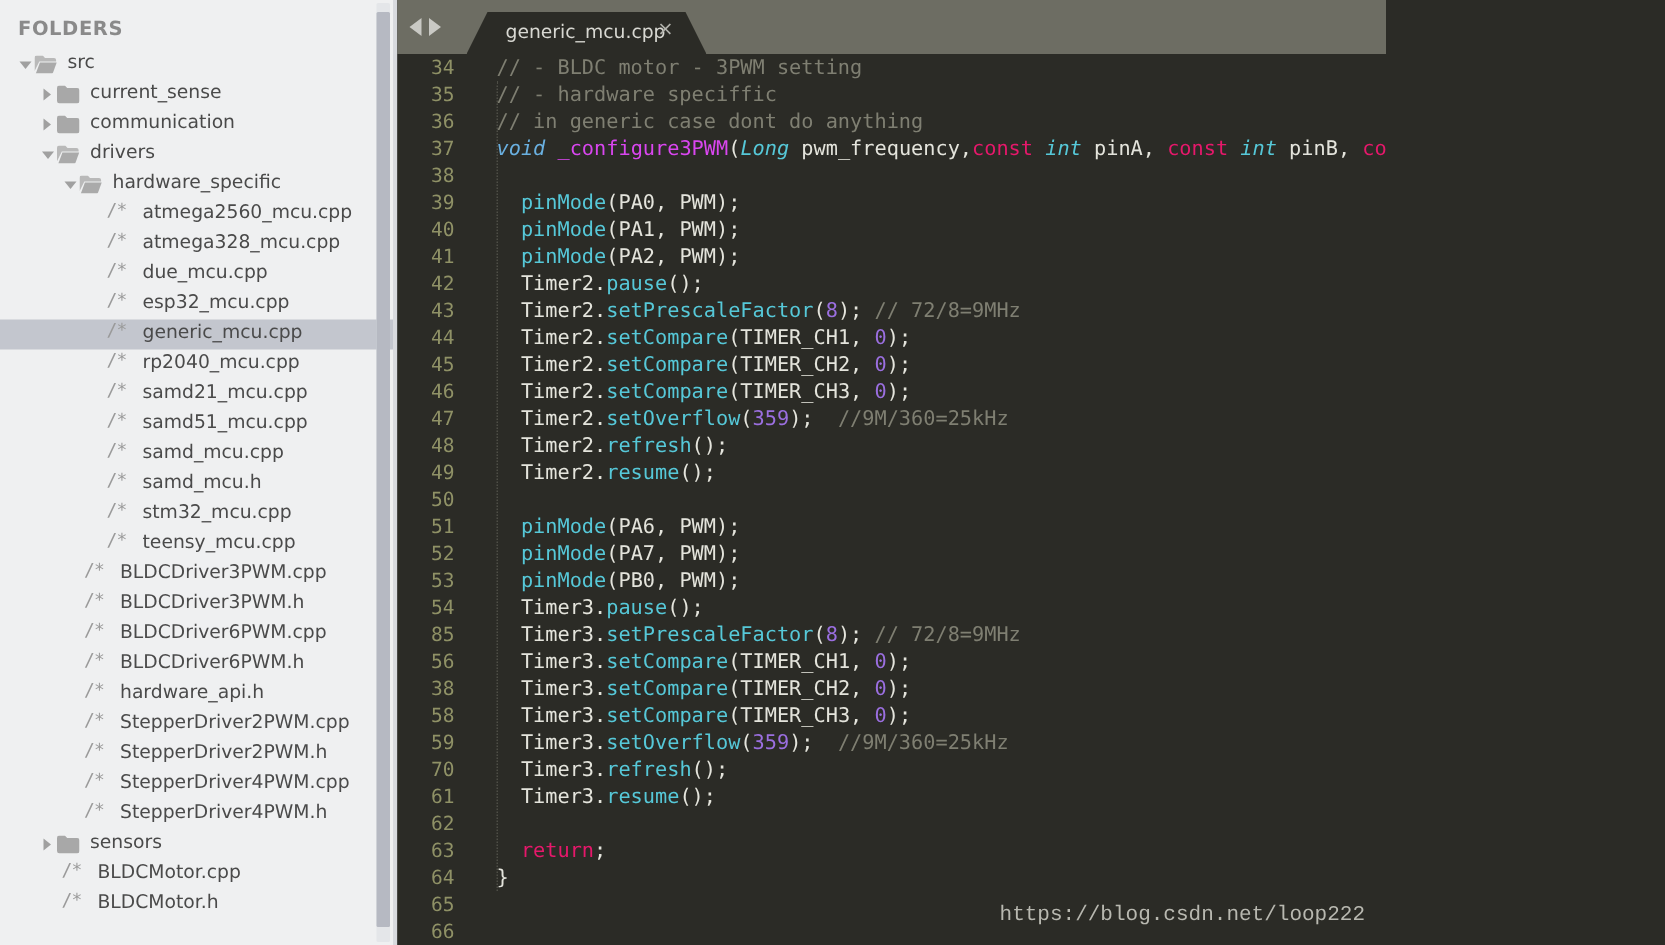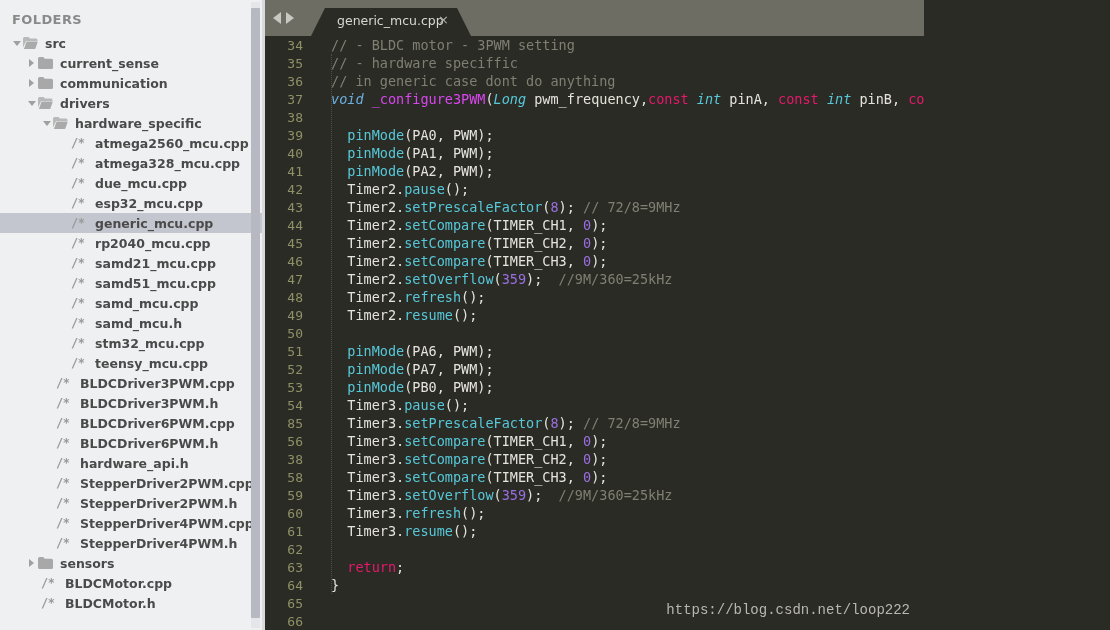--- a/index.html
+++ b/index.html
@@ -20,27 +20,26 @@
     flex: 0 0 265px;
   }
   #sidebar-title {
     font-size: 13px; font-weight: bold; letter-spacing: .4px;
     color: #8a8a8a;
     padding: 12px 0 6px 12px;
     font-family: "DejaVu Sans", sans-serif;
   }
   .tree-row {
     height: 20px;
-    display: flex; align-items: center;
+    display: flex; 
     font-size: 12.5px;
     color: #4a4a4a;
     white-space: nowrap;
     font-family: "DejaVu Sans", sans-serif;
     cursor: default;
-    font-weight: bold;
   }
   .tree-row.selected { background: #c3c6ce; }
   .arrow {
     width: 13px; flex: 0 0 13px;
     display: flex; align-items: center; justify-content: center;
   }
   .arrow .tri-r {
     width: 0; height: 0;
     border-left: 5px solid #a0a0a0;
     border-top: 4px solid transparent;
@@ -403,21 +402,21 @@
           <div class="cl"><span class="gutter">50</span><span class="ctext"></span></div>
           <div class="cl"><span class="gutter">51</span><span class="ctext"><span class="c-pl">  </span><span class="c-meth">pinMode</span><span class="c-pl">(PA6, PWM);</span></span></div>
           <div class="cl"><span class="gutter">52</span><span class="ctext"><span class="c-pl">  </span><span class="c-meth">pinMode</span><span class="c-pl">(PA7, PWM);</span></span></div>
           <div class="cl"><span class="gutter">53</span><span class="ctext"><span class="c-pl">  </span><span class="c-meth">pinMode</span><span class="c-pl">(PB0, PWM);</span></span></div>
           <div class="cl"><span class="gutter">54</span><span class="ctext"><span class="c-pl">  Timer3.</span><span class="c-meth">pause</span><span class="c-pl">();</span></span></div>
           <div class="cl"><span class="gutter">85</span><span class="ctext"><span class="c-pl">  Timer3.</span><span class="c-meth">setPrescaleFactor</span><span class="c-pl">(</span><span class="c-num">8</span><span class="c-pl">); </span><span class="c-com">// 72/8=9MHz</span></span></div>
           <div class="cl"><span class="gutter">56</span><span class="ctext"><span class="c-pl">  Timer3.</span><span class="c-meth">setCompare</span><span class="c-pl">(TIMER_CH1, </span><span class="c-num">0</span><span class="c-pl">);</span></span></div>
           <div class="cl"><span class="gutter">38</span><span class="ctext"><span class="c-pl">  Timer3.</span><span class="c-meth">setCompare</span><span class="c-pl">(TIMER_CH2, </span><span class="c-num">0</span><span class="c-pl">);</span></span></div>
           <div class="cl"><span class="gutter">58</span><span class="ctext"><span class="c-pl">  Timer3.</span><span class="c-meth">setCompare</span><span class="c-pl">(TIMER_CH3, </span><span class="c-num">0</span><span class="c-pl">);</span></span></div>
           <div class="cl"><span class="gutter">59</span><span class="ctext"><span class="c-pl">  Timer3.</span><span class="c-meth">setOverflow</span><span class="c-pl">(</span><span class="c-num">359</span><span class="c-pl">);  </span><span class="c-com">//9M/360=25kHz</span></span></div>
-          <div class="cl"><span class="gutter">60</span><span class="ctext"><span class="c-pl">  Timer3.</span><span class="c-meth">refresh</span><span class="c-pl">();</span></span></div>
+          <div class="cl"><span class="gutter">70</span><span class="ctext"><span class="c-pl">  Timer3.</span><span class="c-meth">refresh</span><span class="c-pl">();</span></span></div>
           <div class="cl"><span class="gutter">61</span><span class="ctext"><span class="c-pl">  Timer3.</span><span class="c-meth">resume</span><span class="c-pl">();</span></span></div>
           <div class="cl"><span class="gutter">62</span><span class="ctext"></span></div>
           <div class="cl"><span class="gutter">63</span><span class="ctext"><span class="c-pl">  </span><span class="c-kw">return</span><span class="c-pl">;</span></span></div>
           <div class="cl"><span class="gutter">64</span><span class="ctext"><span class="c-pl">}</span></span></div>
           <div class="cl"><span class="gutter">65</span><span class="ctext"></span></div>
           <div class="cl"><span class="gutter">66</span><span class="ctext"></span></div>
         </div>
     </div>
 
     <div id="watermark">https://blog.csdn.net/loop222</div>

